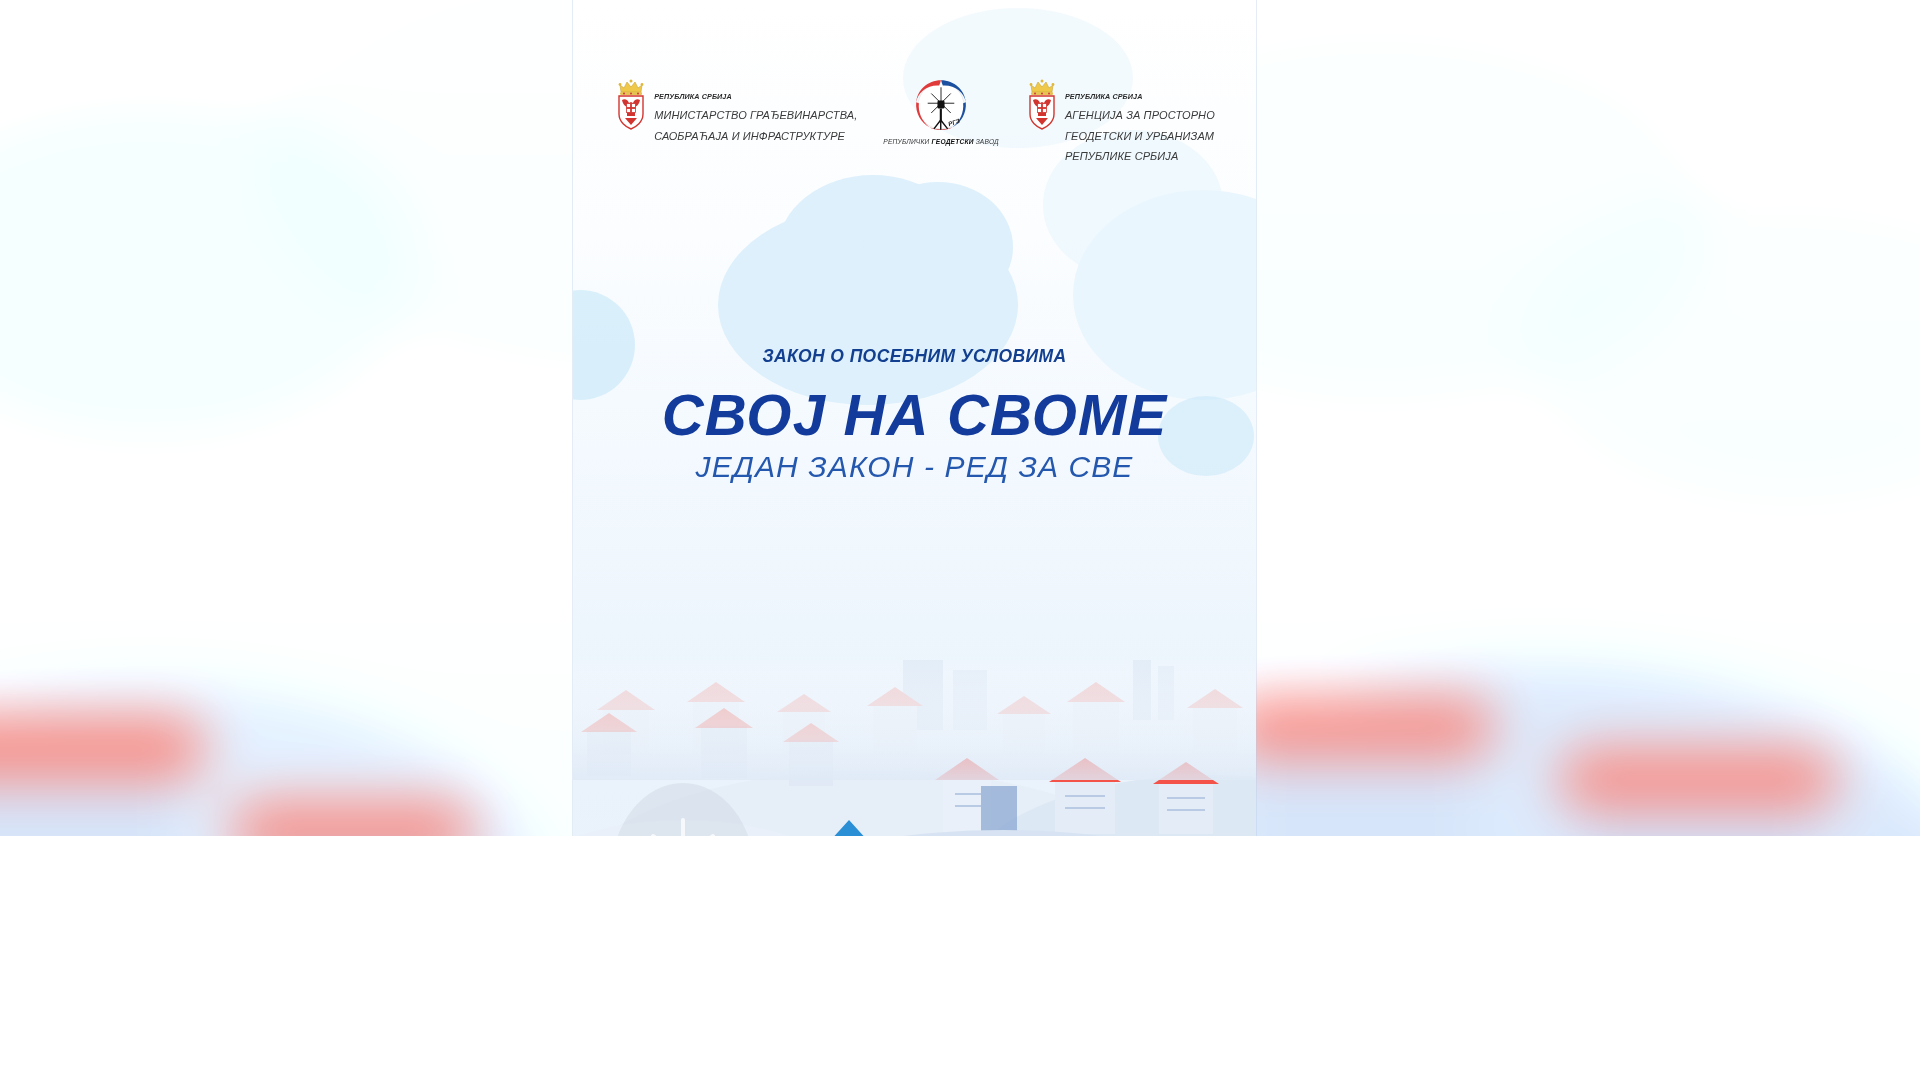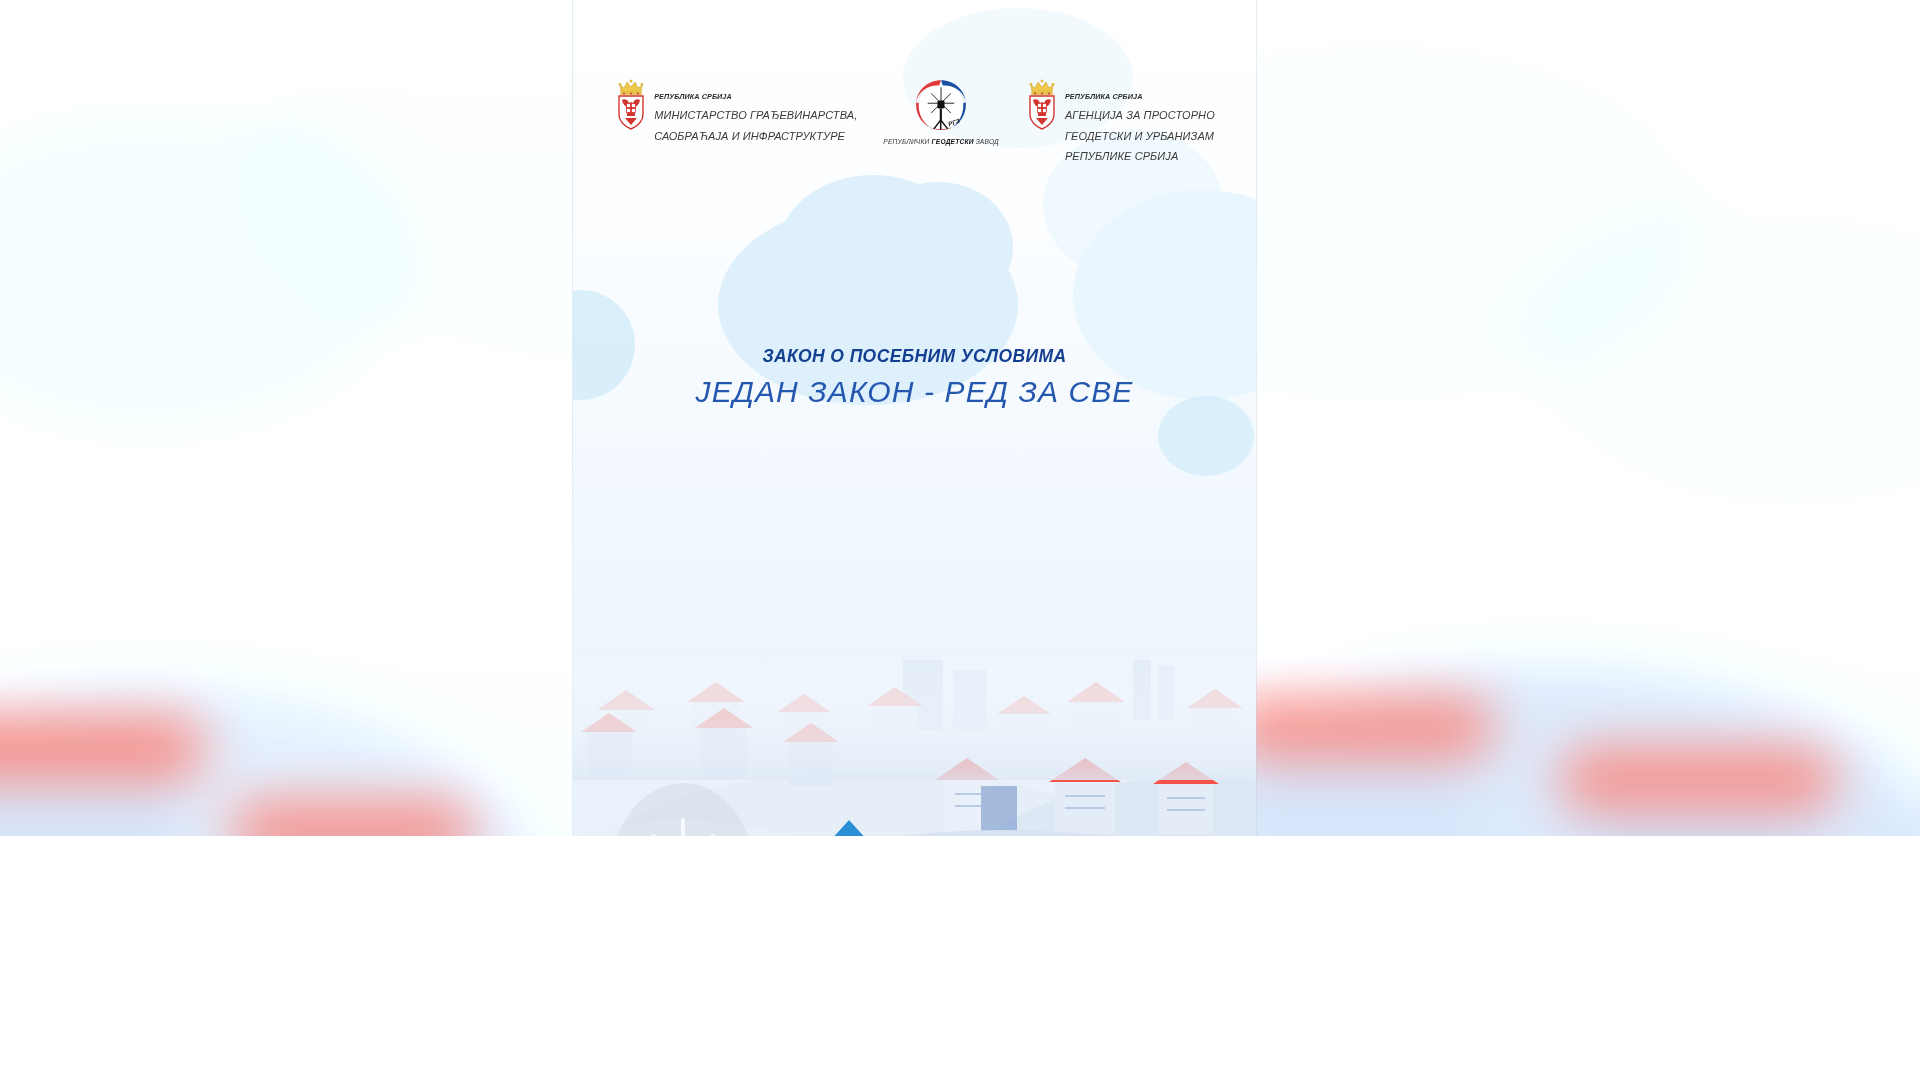--- a/index.html
+++ b/index.html
@@ -213,20 +213,21 @@
           <span class="l1">РЕПУБЛИКА СРБИЈА</span><br>
           <span class="ln">АГЕНЦИЈА ЗА ПРОСТОРНО</span><br>
           <span class="ln">ГЕОДЕТСКИ И УРБАНИЗАМ</span><br>
           <span class="ln">РЕПУБЛИКЕ СРБИЈА</span>
         </span>
       </div>
     </div>
 
     <div id="titles">
       <div id="law-line-1">ЗАКОН О ПОСЕБНИМ УСЛОВИМА</div>
+      <div id="headline">СВОЈ НА СВОМЕ</div>
       <div id="subhead">ЈЕДАН ЗАКОН - РЕД ЗА СВЕ</div>
     </div>
 
     <div id="illustration">
       <svg viewBox="0 0 683 420" width="683" height="420" aria-hidden="true">
         <defs>
           <linearGradient id="gFade" x1="0" y1="0" x2="0" y2="1">
             <stop offset="0%" stop-color="#ffffff" stop-opacity="0"></stop>
             <stop offset="100%" stop-color="#dfeaf7" stop-opacity="1"></stop>
           </linearGradient>

